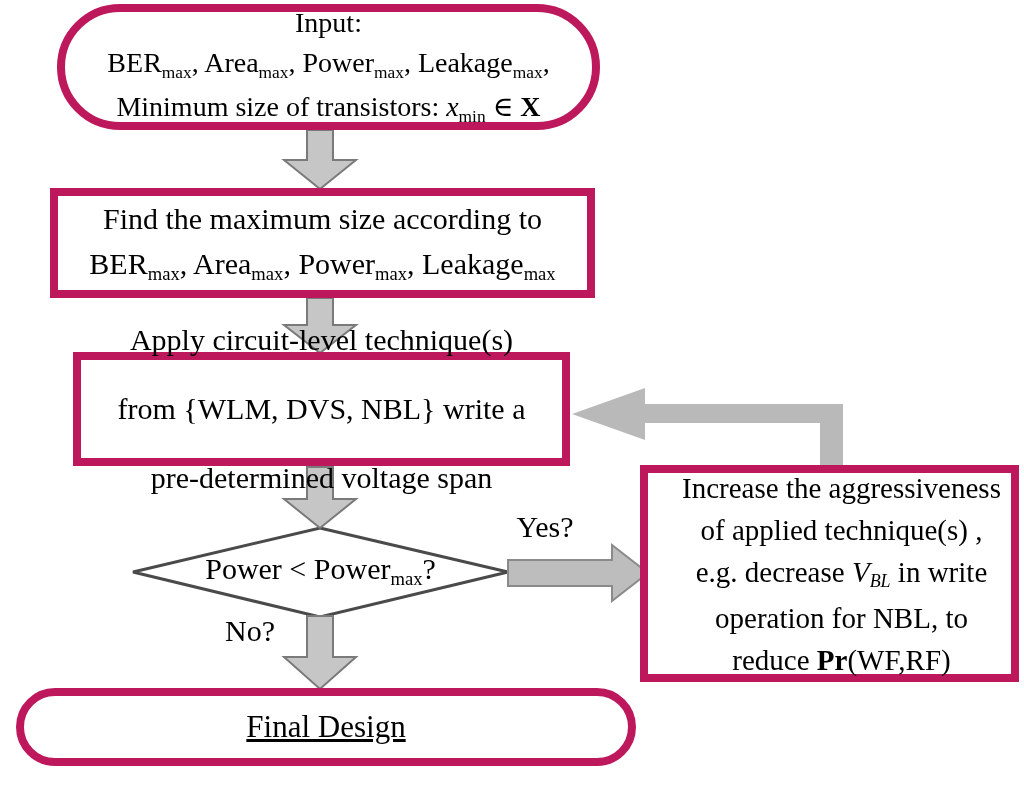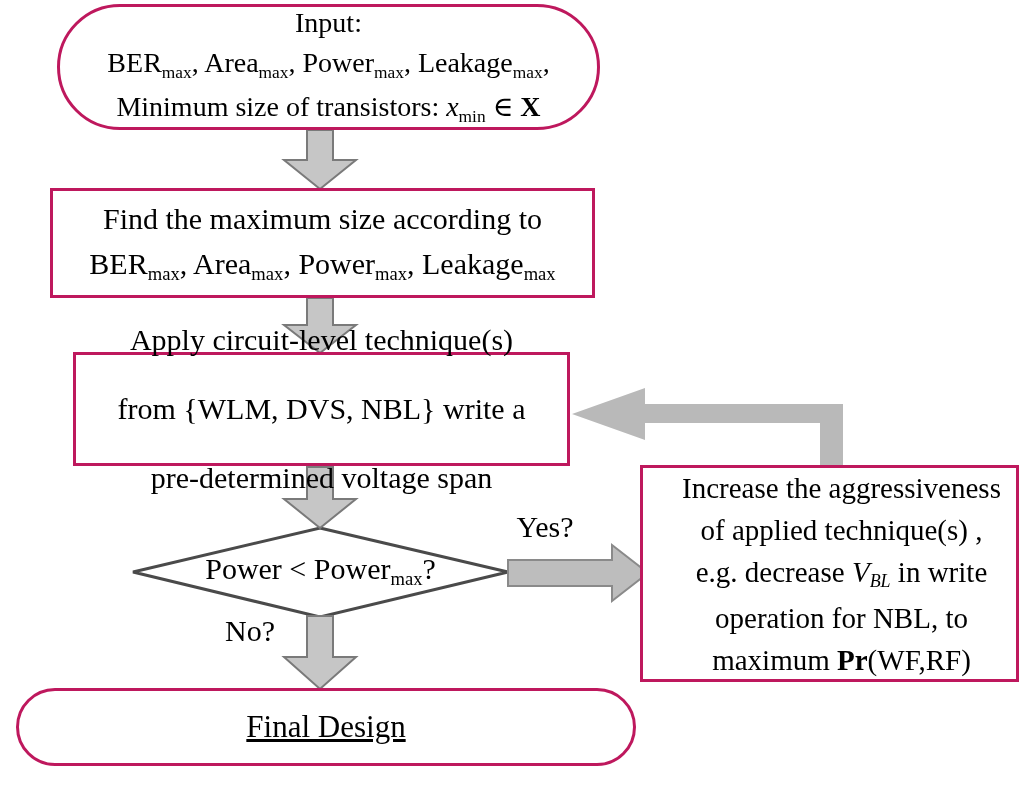--- a/index.html
+++ b/index.html
@@ -10,21 +10,21 @@
     color:#000000;
     font-family:"Liberation Serif","DejaVu Serif",serif;
     overflow:hidden;
   }
   .layer{position:absolute;left:0;top:0;width:1024px;height:790px;}
   svg.layer{z-index:0;}
   .node{
     position:absolute;
     box-sizing:border-box;
     background:#ffffff;
-    border:3px solid #be185d;
+    border:8px solid #be185d;
     display:flex;flex-direction:column;
     justify-content:center;align-items:center;
     text-align:center;
     z-index:1;
   }
   .terminator{border-radius:60px;}
   .tl{white-space:nowrap;}
   .seg-sub{font-size:62%;position:relative;top:0.32em;}
   .seg-i{font-style:italic;}
   .seg-b{font-weight:bold;}
@@ -89,20 +89,20 @@
     </div>
 
   <div class="floatlabel" id="label-yes">Yes?</div>
   <div class="floatlabel" id="label-no">No?</div>
 
   <div class="node" id="node-increase">
       <div class="tl"><span>Increase the aggressiveness</span></div>
       <div class="tl"><span>of applied technique(s) ,</span></div>
       <div class="tl"><span>e.g. decrease </span><span class="seg-i">V</span><span class="seg-i seg-sub">BL</span><span> in write</span></div>
       <div class="tl"><span>operation for NBL, to</span></div>
-      <div class="tl"><span>maximum </span><span class="seg-b">Pr</span><span>(WF,RF)</span></div>
+      <div class="tl"><span>reduce </span><span class="seg-b">Pr</span><span>(WF,RF)</span></div>
     </div>
 
   <div class="node terminator" id="node-final">
       <div class="tl"><span>Final Design</span></div>
     </div>
 
 </div>
 
 </body></html>

